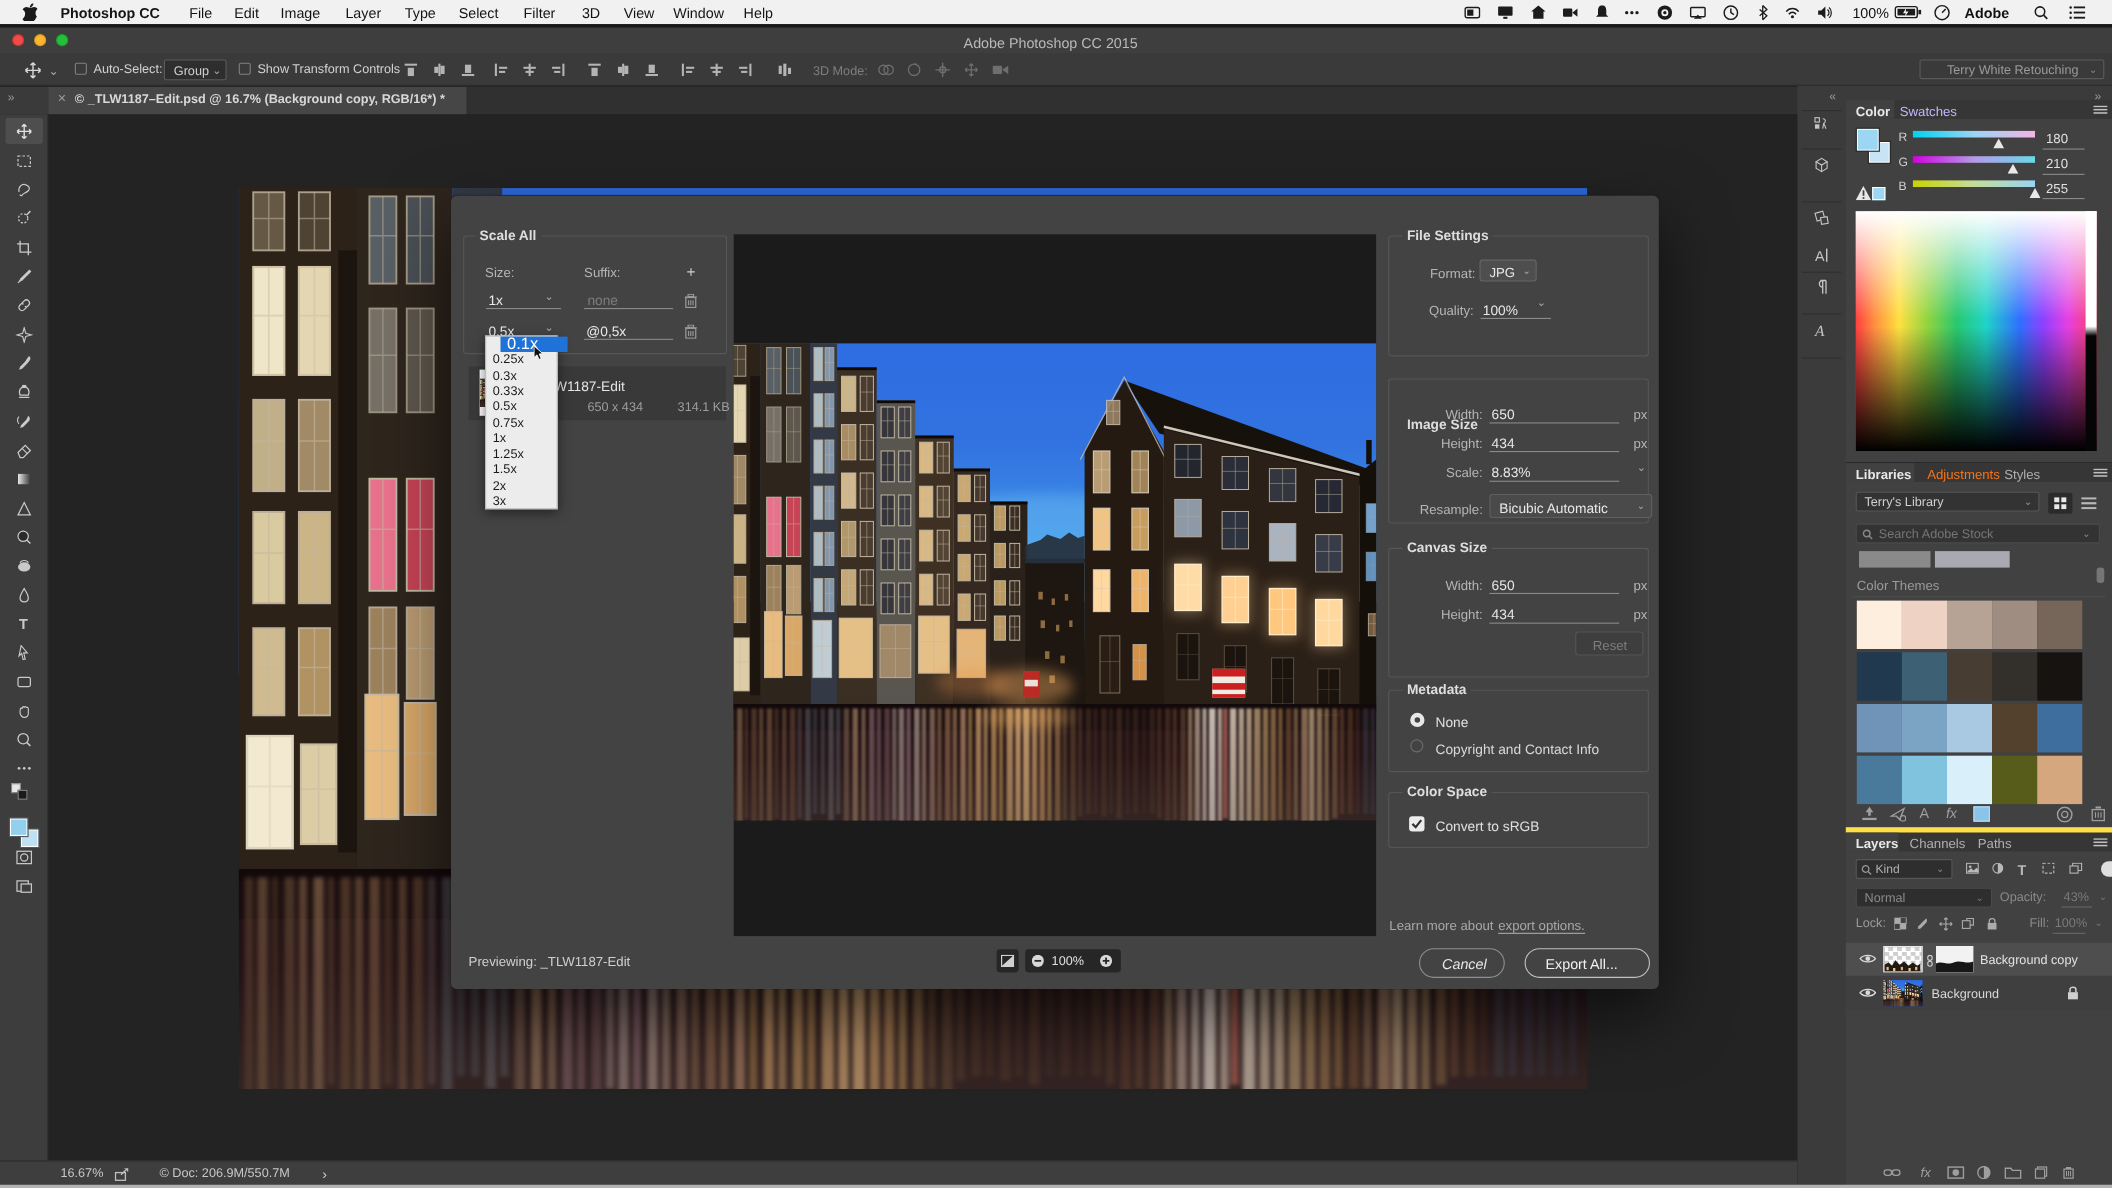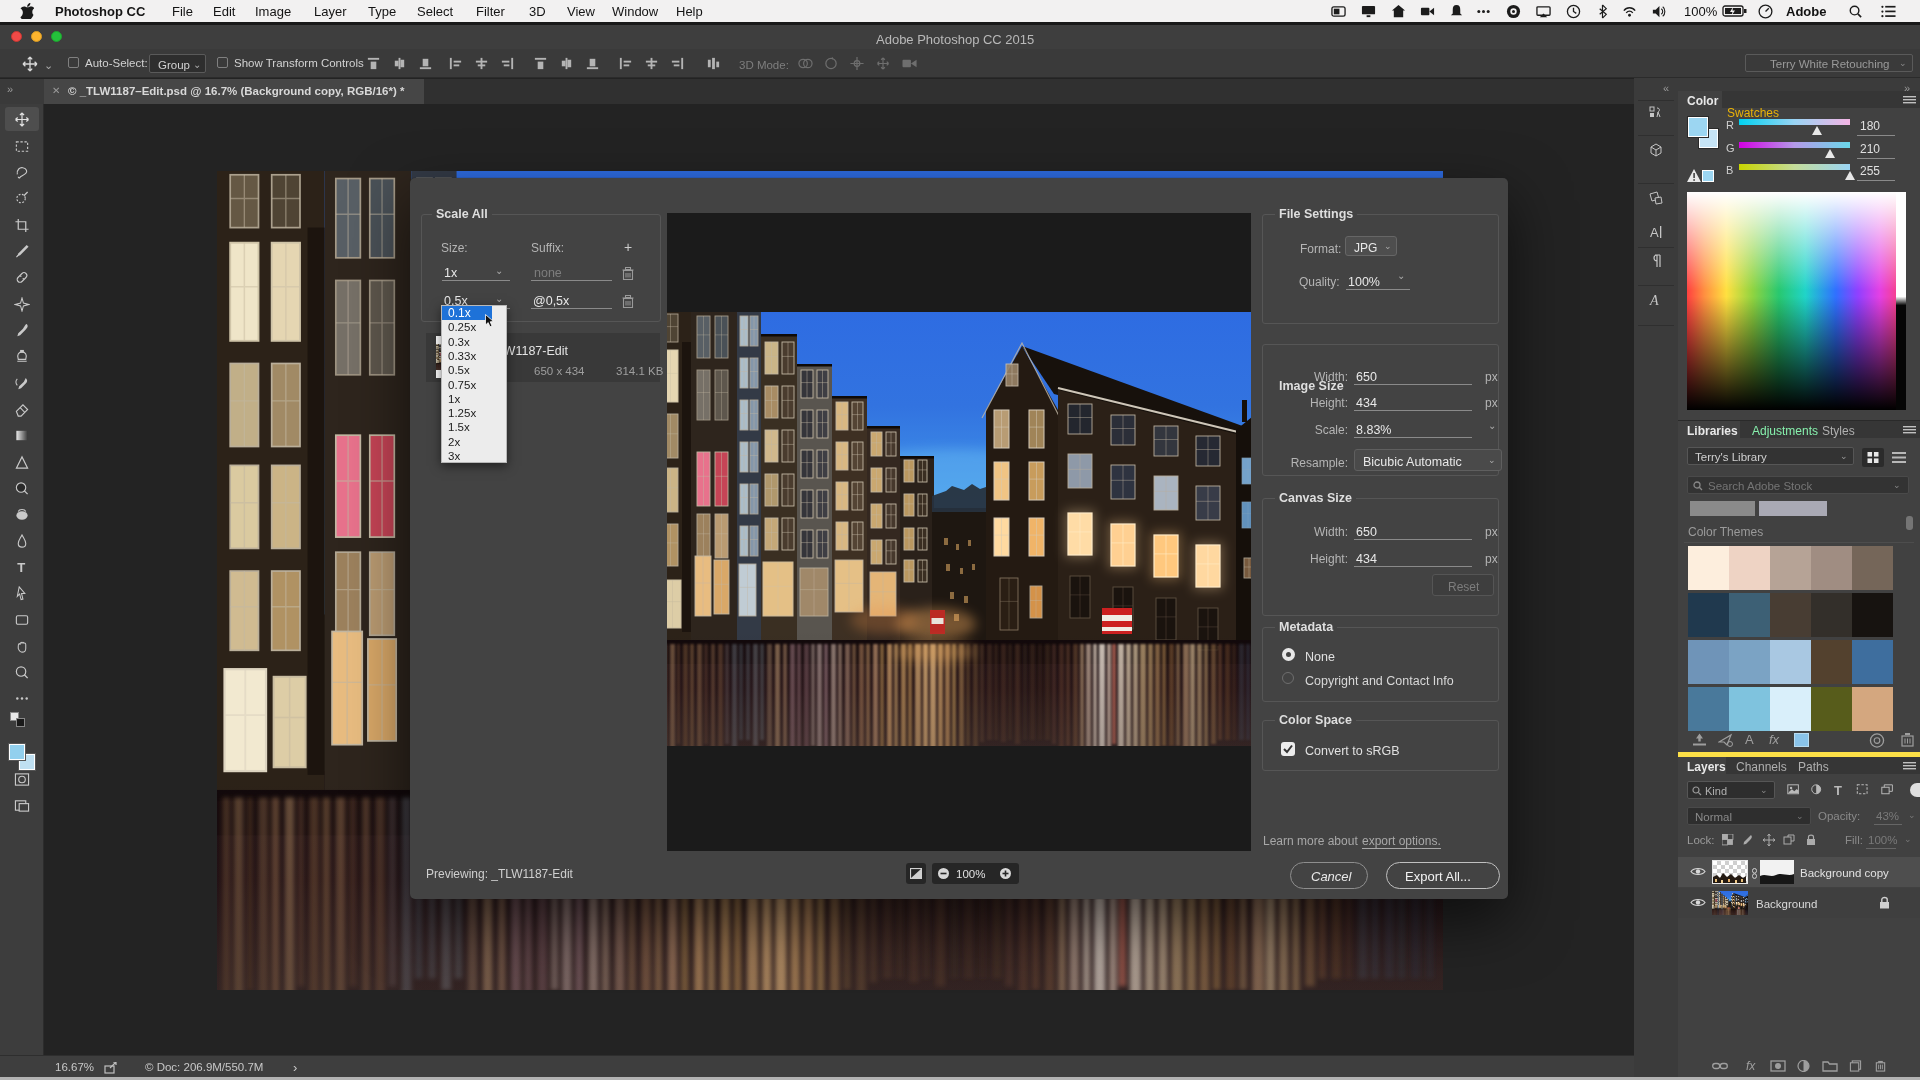--- a/index.html
+++ b/index.html
@@ -737,21 +737,21 @@
     <div style="position:absolute;left:4px;top:22px;width:36px;height:1px;background:#2f2f2f;"></div>
     <div style="position:absolute;left:4px;top:57px;width:36px;height:1px;background:#2f2f2f;"></div>
     <div style="position:absolute;left:4px;top:105px;width:36px;height:1px;background:#2f2f2f;"></div>
     <div style="position:absolute;left:4px;top:169px;width:36px;height:1px;background:#2f2f2f;"></div>
     <div style="position:absolute;left:4px;top:207px;width:36px;height:1px;background:#2f2f2f;"></div>
     <div style="position:absolute;left:4px;top:247px;width:36px;height:1px;background:#2f2f2f;"></div>
     <div style="position:absolute;left:44px;top:13px;width:242px;height:329px;background:#414141;">
       <div style="position:absolute;left:0px;top:0px;width:242px;height:17px;background:#363636;"></div>
       <div style="position:absolute;left:0px;top:0px;width:44px;height:17px;background:#414141;"></div>
       <div style="position:absolute;left:9px;top:4px;font-size:12px;color:#e8e8e8;font-weight:bold;white-space:nowrap;line-height:1;">Color</div>
-      <div style="position:absolute;left:49px;top:16px;font-size:12px;color:#eab308;font-weight:normal;white-space:nowrap;line-height:1;">Swatches</div>
+      <div style="position:absolute;left:49px;top:4px;font-size:12px;color:#c4b5fd;font-weight:normal;white-space:nowrap;line-height:1;">Swatches</div>
       <svg style="position:absolute;left:225px;top:5px;" width="13" height="9" viewBox="0 0 13 9">
         <rect y="0" width="13" height="1.4" fill="#c0c0c0"></rect>
         <rect y="3" width="13" height="1.4" fill="#c0c0c0"></rect>
         <rect y="6" width="13" height="1.4" fill="#c0c0c0"></rect>
       </svg>
       <div style="position:absolute;left:21px;top:38px;width:19px;height:19px;background:#c6e4f6;border:1.5px solid #fff;outline:1px solid #2a2a2a;"></div>
       <div style="position:absolute;left:10px;top:26px;width:20px;height:20px;background:#9cd6f2;border:1.5px solid #fff;outline:1px solid #2a2a2a;"></div>
       <div style="position:absolute;left:48px;top:29px;font-size:11px;color:#cfcfcf;font-weight:normal;white-space:nowrap;line-height:1;">R</div>
       <div style="position:absolute;left:61px;top:28px;width:111px;height:6px;background:linear-gradient(to right,#00d2f0,#9ad4f4,#f4b4e4);"></div>
       <svg style="position:absolute;left:134.3529411764706px;top:35px;" width="10" height="9" viewBox="0 0 10 9">
@@ -779,21 +779,21 @@
         <rect x="6.3" y="10.2" width="1.6" height="1.6" fill="#414141"></rect>
       </svg>
       <div style="position:absolute;left:24px;top:79px;width:12px;height:12px;background:#9cd6f2;border:1.5px solid #fff;"></div>
       <div style="position:absolute;left:9px;top:101px;width:219px;height:218px;background:linear-gradient(to bottom,rgba(255,255,255,1) 0%,rgba(255,255,255,0) 45%),linear-gradient(to bottom,rgba(0,0,0,0) 48%,rgba(0,0,0,1) 100%),linear-gradient(to right,#ff4040,#ff9040 8%,#ffe040 18%,#90d440 30%,#28c870 42%,#20d4c8 54%,#3070ff 68%,#9040ff 78%,#e440e4 88%,#ff4060 100%);"></div>
       <div style="position:absolute;left:218px;top:101px;width:10px;height:218px;background:linear-gradient(to bottom,#fff 0 48%,#050505 52% 100%);"></div>
     </div>
     <div style="position:absolute;left:44px;top:342px;width:242px;height:332px;background:#414141;border-top:1px solid #2a2a2a;">
       <div style="position:absolute;left:0px;top:0px;width:242px;height:17px;background:#363636;"></div>
       <div style="position:absolute;left:0px;top:0px;width:62px;height:17px;background:#414141;"></div>
       <div style="position:absolute;left:9px;top:4px;font-size:12px;color:#e8e8e8;font-weight:bold;white-space:nowrap;line-height:1;">Libraries</div>
-      <div style="position:absolute;left:74px;top:4px;font-size:12px;color:#86efac;font-weight:normal;white-space:nowrap;line-height:1;">Adjustments</div>
+      <div style="position:absolute;left:74px;top:4px;font-size:12px;color:#f97316;font-weight:normal;white-space:nowrap;line-height:1;">Adjustments</div>
       <div style="position:absolute;left:144px;top:4px;font-size:12px;color:#b0b0b0;font-weight:normal;white-space:nowrap;line-height:1;">Styles</div>
       <svg style="position:absolute;left:225px;top:5px;" width="13" height="9" viewBox="0 0 13 9">
         <rect y="0" width="13" height="1.4" fill="#c0c0c0"></rect>
         <rect y="3" width="13" height="1.4" fill="#c0c0c0"></rect>
         <rect y="6" width="13" height="1.4" fill="#c0c0c0"></rect>
       </svg>
       <div style="position:absolute;left:9px;top:26px;width:167px;height:18px;background:#333;border:1px solid #565656;border-radius:2px;">
         <div style="position:absolute;left:7px;top:4px;font-size:11.5px;color:#d0d0d0;font-weight:normal;white-space:nowrap;line-height:1;">Terry's Library</div>
         <div style="position:absolute;left:152px;top:4px;font-size:9px;color:#999;font-weight:normal;white-space:nowrap;line-height:1;">⌄</div>
       </div>
@@ -2334,21 +2334,21 @@
         <rect x="4.7" y="2.5" width="1.6" height="6" fill="#262626"></rect>
       </svg>
     </div>
     <div style="position:absolute;left:880px;top:684px;width:78px;height:27px;border:1.5px solid #8e8e8e;border-radius:14px;">
       <div style="position:absolute;left:20px;top:7px;font-size:13px;color:#e8e8e8;font-weight:normal;white-space:nowrap;line-height:1;font-style:italic;">Cancel</div>
     </div>
     <div style="position:absolute;left:976px;top:684px;width:114px;height:27px;border:1.5px solid #c0c0c0;border-radius:14px;">
       <div style="position:absolute;left:18px;top:7px;font-size:13px;color:#f2f2f2;font-weight:normal;white-space:nowrap;line-height:1;">Export All...</div>
     </div>
     <div style="position:absolute;left:31px;top:127px;width:66px;height:158px;background:#ececec;box-shadow:0 3px 10px rgba(0,0,0,0.5);border:0.5px solid #b8b8b8;">
-      <div style="position:absolute;left:0;top:0.0px;width:50px;height:14.3px;background:#1e72d8;color:#fff;font-size:12px;line-height:14.3px;padding-left:6px">0.1x</div>
+      <div style="position:absolute;left:13px;top:0.0px;width:61px;height:14.3px;background:#1e72d8;color:#fff;font-size:15px;line-height:14.3px;padding-left:6px">0.1x</div>
       <div style="position:absolute;left:0;top:14.3px;width:66px;height:14.3px;color:#1a1a1a;font-size:11.5px;line-height:14.3px;padding-left:6px">0.25x</div>
       <div style="position:absolute;left:0;top:28.6px;width:66px;height:14.3px;color:#1a1a1a;font-size:11.5px;line-height:14.3px;padding-left:6px">0.3x</div>
       <div style="position:absolute;left:0;top:42.9px;width:66px;height:14.3px;color:#1a1a1a;font-size:11.5px;line-height:14.3px;padding-left:6px">0.33x</div>
       <div style="position:absolute;left:0;top:57.2px;width:66px;height:14.3px;color:#1a1a1a;font-size:11.5px;line-height:14.3px;padding-left:6px">0.5x</div>
       <div style="position:absolute;left:0;top:71.5px;width:66px;height:14.3px;color:#1a1a1a;font-size:11.5px;line-height:14.3px;padding-left:6px">0.75x</div>
       <div style="position:absolute;left:0;top:85.8px;width:66px;height:14.3px;color:#1a1a1a;font-size:11.5px;line-height:14.3px;padding-left:6px">1x</div>
       <div style="position:absolute;left:0;top:100.1px;width:66px;height:14.3px;color:#1a1a1a;font-size:11.5px;line-height:14.3px;padding-left:6px">1.25x</div>
       <div style="position:absolute;left:0;top:114.4px;width:66px;height:14.3px;color:#1a1a1a;font-size:11.5px;line-height:14.3px;padding-left:6px">1.5x</div>
       <div style="position:absolute;left:0;top:128.7px;width:66px;height:14.3px;color:#1a1a1a;font-size:11.5px;line-height:14.3px;padding-left:6px">2x</div>
       <div style="position:absolute;left:0;top:143.0px;width:66px;height:14.3px;color:#1a1a1a;font-size:11.5px;line-height:14.3px;padding-left:6px">3x</div>

